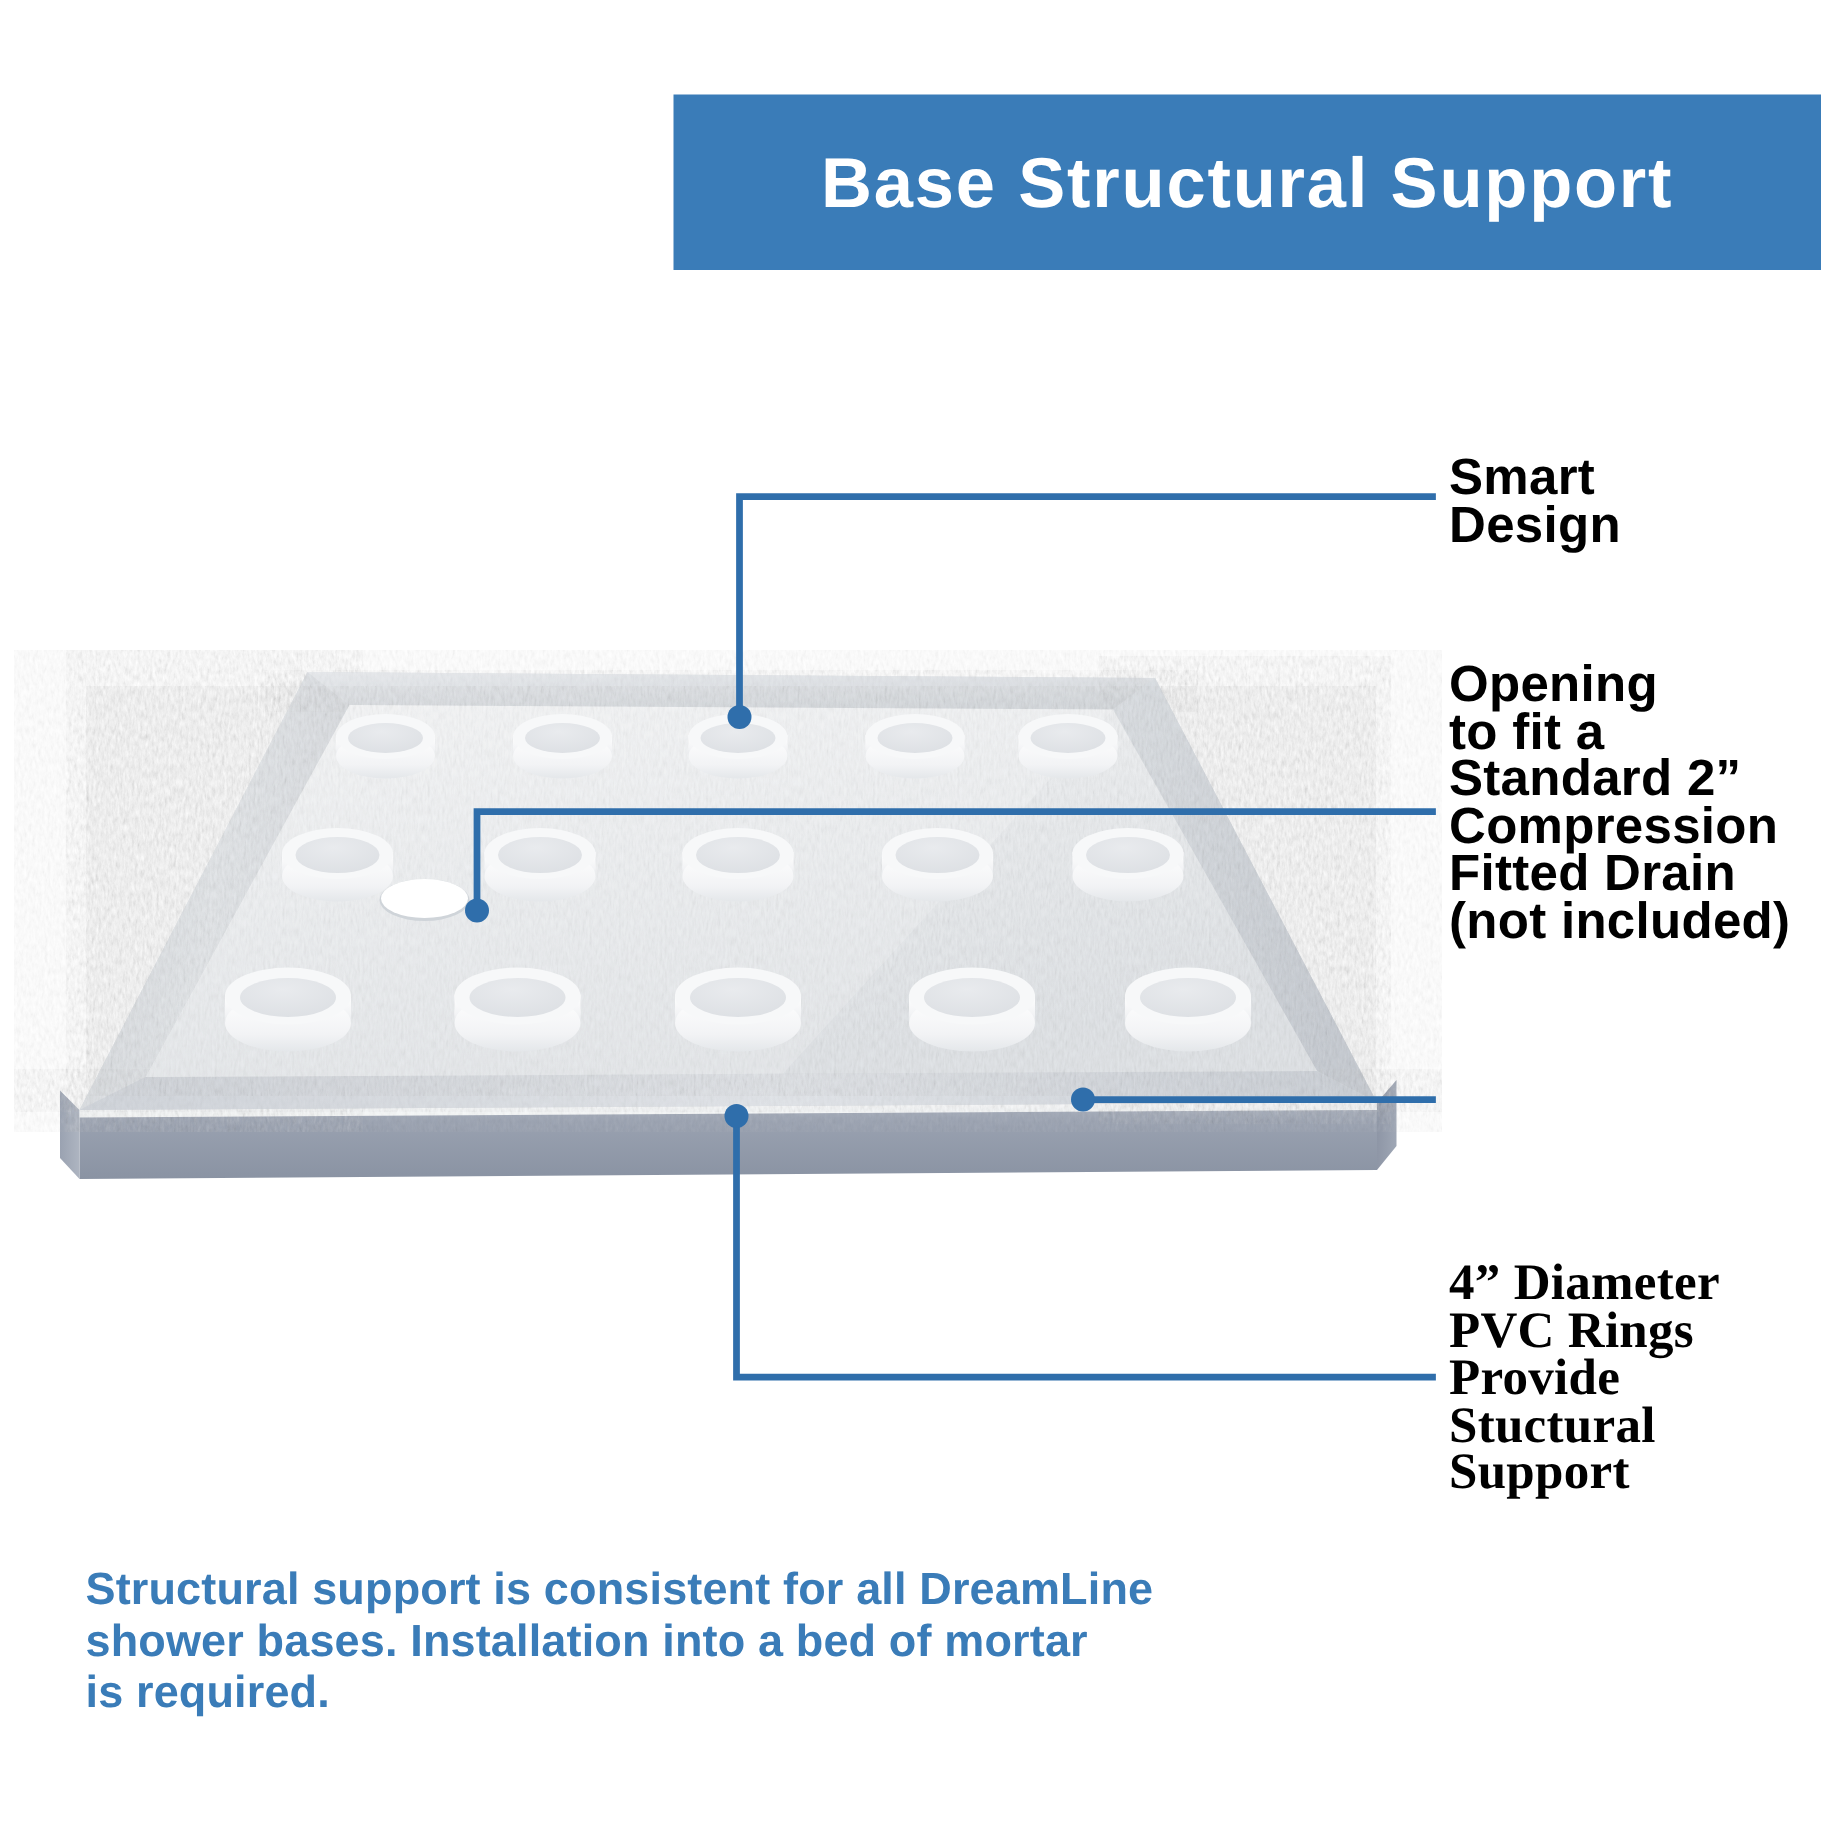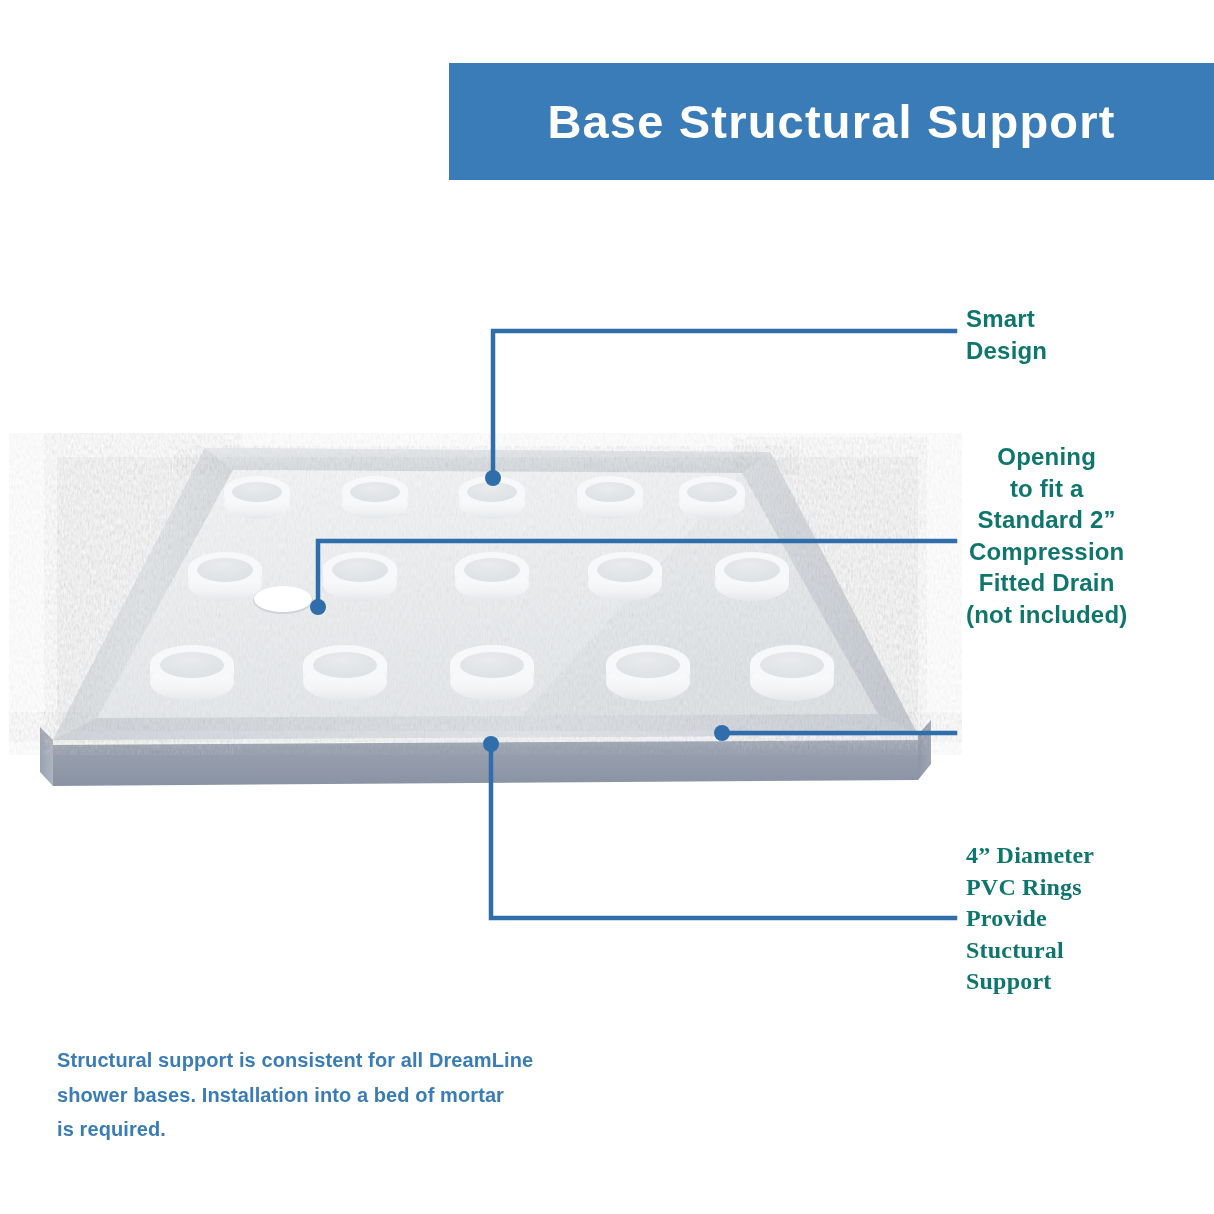--- a/index.html
+++ b/index.html
@@ -30,39 +30,39 @@
     font-size: 47px;
     font-weight: bold;
     letter-spacing: 1.2px;
     line-height: 1;
     white-space: nowrap;
   }
 
   
   .callout {
     position: absolute;
-    color: #0f766e;
-    font-size: 24px;
+    color: #000000;
+    font-size: 34px;
     font-weight: bold;
     line-height: 31.5px;
     letter-spacing: 0.2px;
     white-space: pre;
   }
   .callout-smart      { left: 966px; top: 303px; }
-  .callout-opening    { left: 966px; top: 441px; text-align: center; }
+  .callout-opening    { left: 966px; top: 441px; }
   .callout-fiberglass { left: 966px; top: 705px; }
   .callout-pvc        { left: 966px; top: 840px; font-family: Liberation Serif, serif; }
 
   
   .footnote {
     position: absolute;
     left: 57px; top: 1043px;
     width: 760px;
     color: #3a7cb8;
-    font-size: 20px;
+    font-size: 30px;
     font-weight: bold;
     line-height: 34.5px;
     letter-spacing: 0.1px;
     white-space: pre-line;
   }
 
   
   #leaders { position: absolute; left: 0; top: 0; width: 1214px; height: 1214px; }
 
   

